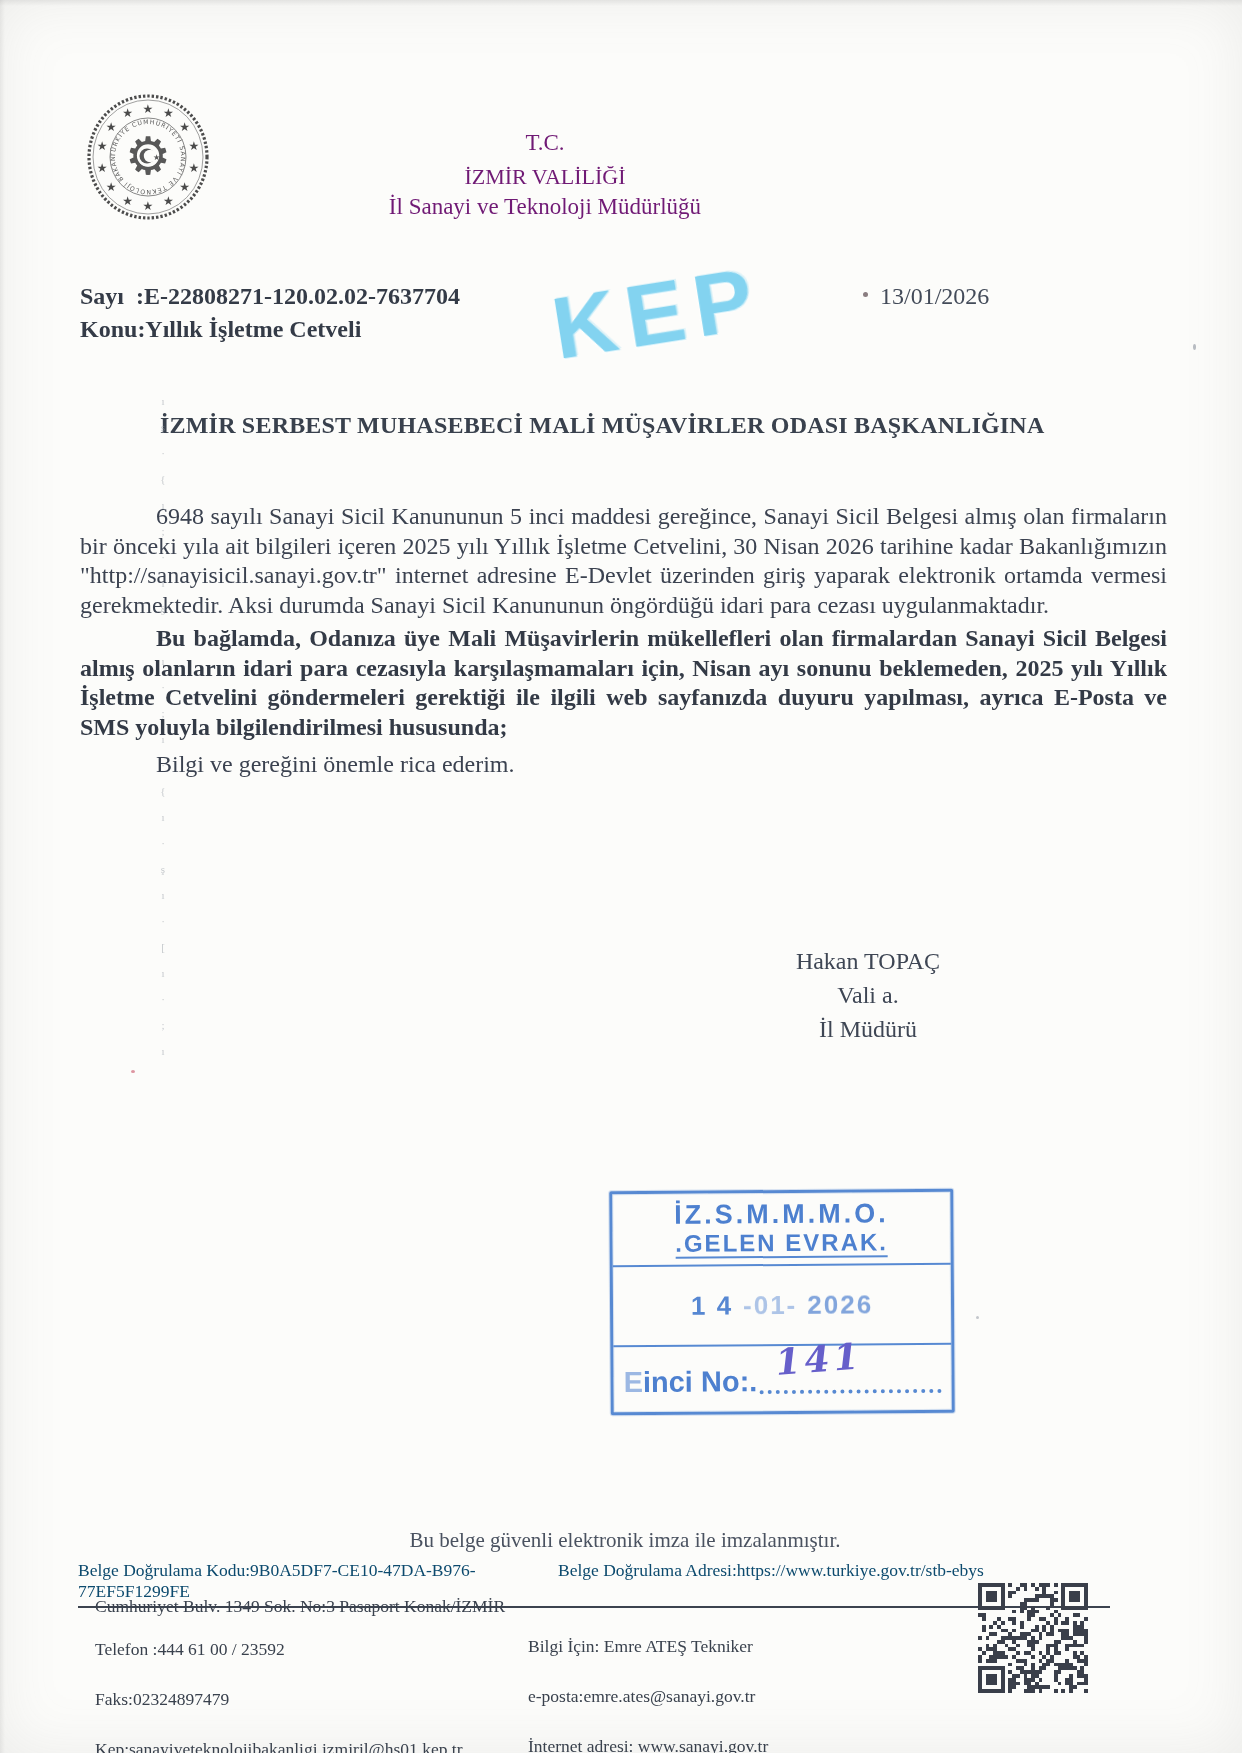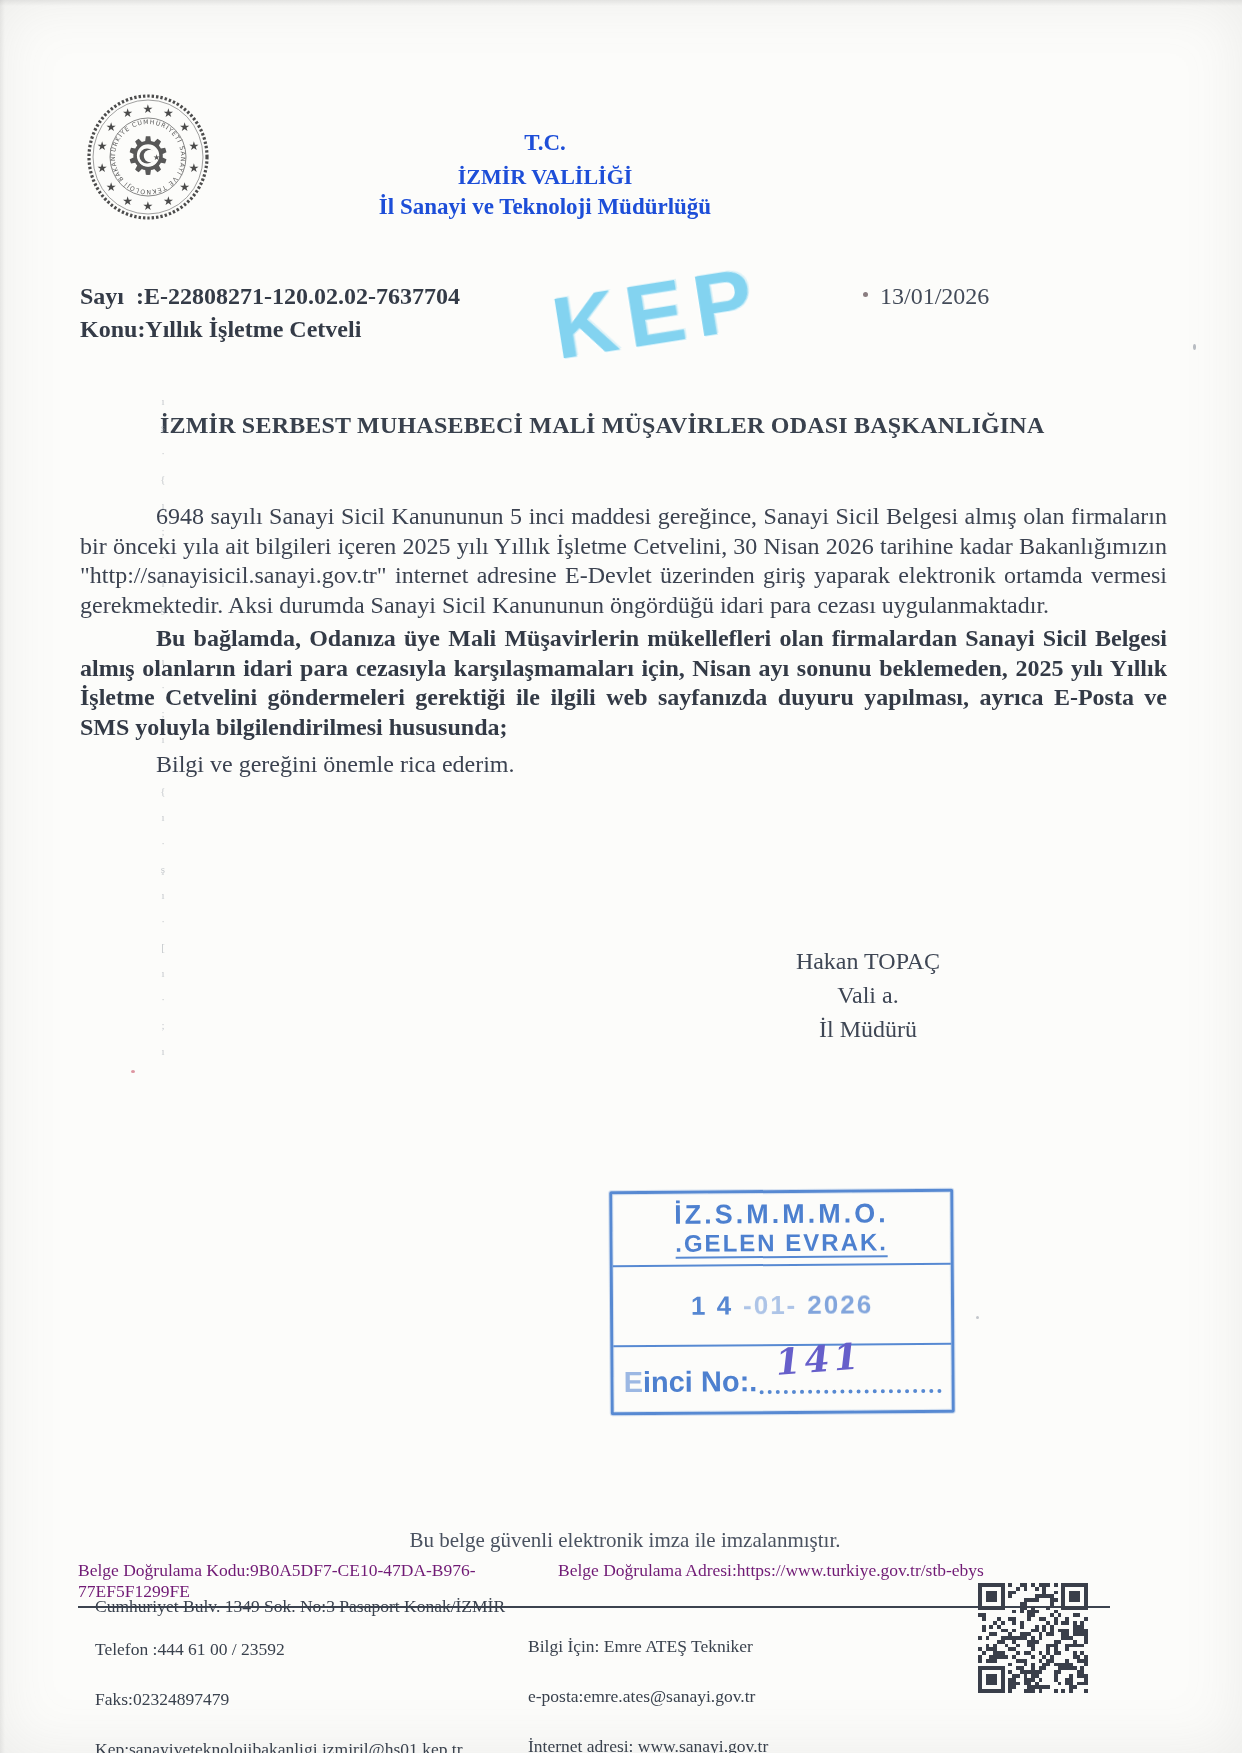--- a/index.html
+++ b/index.html
@@ -6,21 +6,21 @@
   .page{
     position:relative;width:1242px;height:1753px;margin:0 auto;
     background:#fcfcfa;
     overflow:hidden;
     font-family:"Liberation Serif", serif;
     color:#3b4250;
     box-shadow:inset 0 0 60px rgba(120,120,120,.12);
   }
   
   .emblem{position:absolute;left:85px;top:92px;width:126px;height:130px;}
-  .hdr{position:absolute;left:220px;top:130px;width:650px;text-align:center;font-weight:bold;color:#1d4ed8;}
+  .hdr{position:absolute;left:220px;top:130px;width:650px;text-align:center;font-weight:normal;color:#701a75;}
   .hdr .l1{font-size:23px;}
   .hdr .l2{font-size:22px;margin-top:8px;}
   .hdr .l3{font-size:23px;margin-top:4px;}
   
   .meta{position:absolute;left:80px;top:283px;font-weight:bold;font-size:24px;color:#343b47;}
   .meta .row{margin-bottom:6px;}
   .meta .lbl{display:inline-block;}
   .date{position:absolute;left:880px;top:283px;width:280px;font-size:24px;text-align:left;color:#434b59;}
   .kep{
     position:absolute;left:552px;top:262px;
@@ -60,21 +60,21 @@
   .rstamp .evrak-label{white-space:nowrap;}
   .rstamp .evrak-label .faded{opacity:.55;}
   .rstamp .leader{flex:1;border-bottom:4px dotted #4a80cf;margin:0 2px 4px 2px;position:relative;height:30px;}
   .hand{
     position:absolute;left:16px;top:-22px;
     font-family:"DejaVu Serif",serif;font-style:italic;font-weight:bold;
     font-size:36px;color:#5a52c6;transform:rotate(-4deg);letter-spacing:4px;
   }
   
   .esign{position:absolute;left:300px;top:1528px;width:650px;text-align:center;font-size:21px;color:#4a5260;}
-  .dogrulama{position:absolute;left:78px;top:1560px;width:1032px;font-size:17.5px;color:#701a75;border-bottom:2px solid #3c434f;padding-bottom:4px;display:flex;}
+  .dogrulama{position:absolute;left:78px;top:1560px;width:1032px;font-size:17.5px;color:#0c4a6e;border-bottom:2px solid #3c434f;padding-bottom:4px;display:flex;}
   .dogrulama .kodu{flex:0 0 480px;}
   .dogrulama .adresi{flex:1;}
   .fcols{position:absolute;left:95px;top:1596px;width:880px;font-size:17.5px;color:#39414d;}
   .fcols .colL{position:absolute;left:0;top:0;width:430px;}
   .fcols .colM{position:absolute;left:433px;top:40px;width:420px;}
   .fcols div{margin-bottom:0;}
   .fcols .gap1{margin-top:22px;}
   .fcols .gap2{margin-top:29px;}
   .qr{position:absolute;left:978px;top:1583px;width:110px;height:110px;}
   

